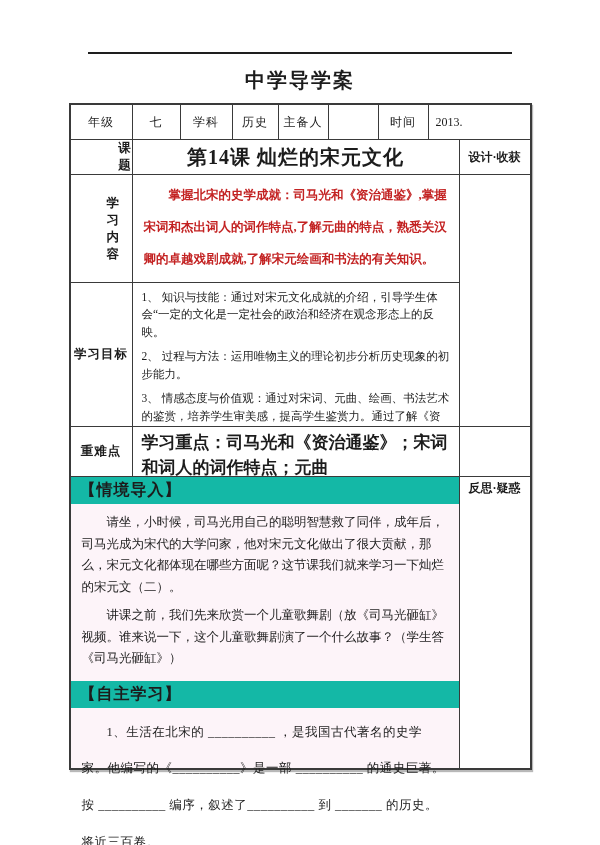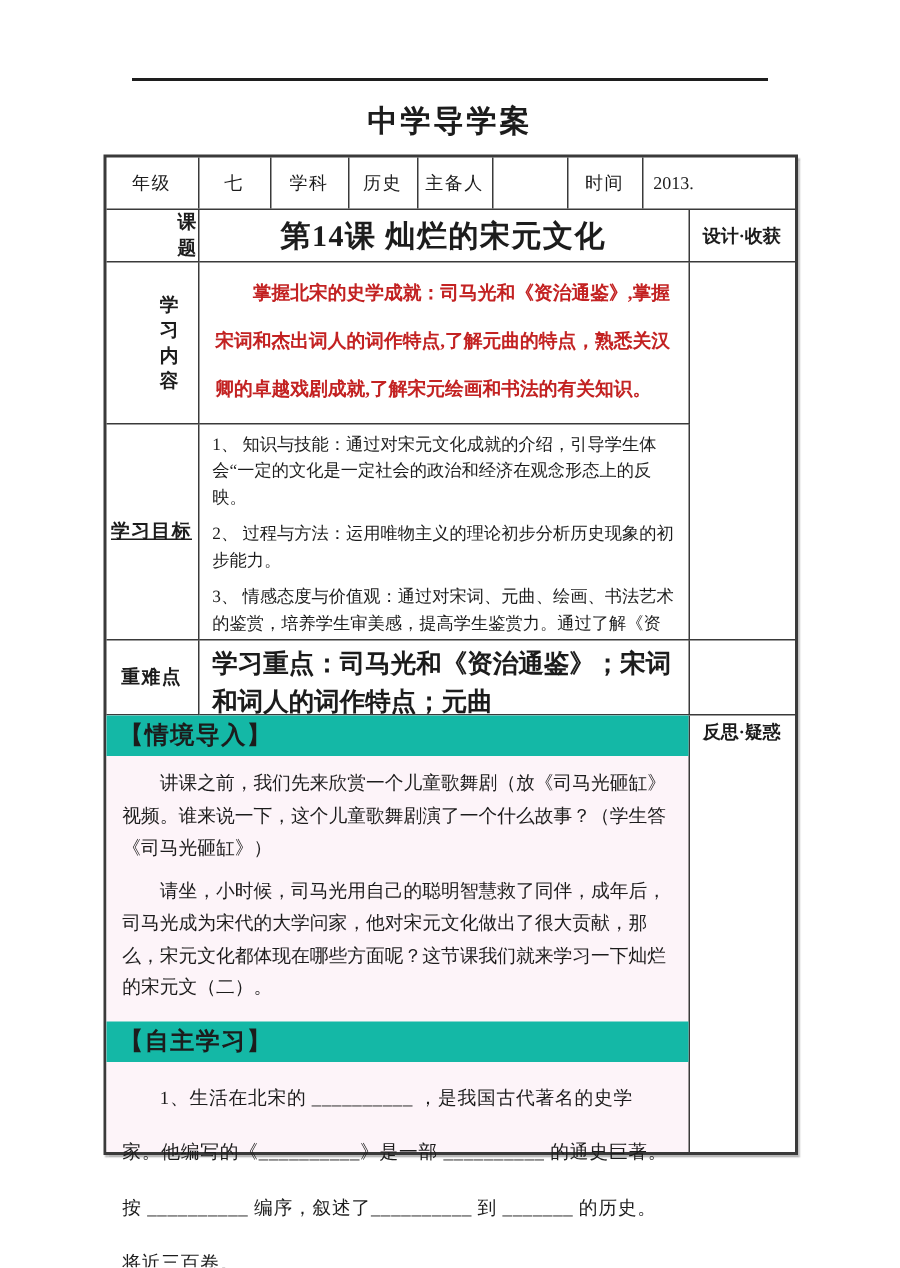--- a/index.html
+++ b/index.html
@@ -207,39 +207,39 @@
 
     <div class="lbl-cell" style="grid-row:2;padding-left:48px;">课题</div>
     <div class="mid-cell topic-cell" style="grid-row:2;">第14课  灿烂的宋元文化</div>
     <div class="right-cell design-cell" style="grid-row:2;">设计·收获</div>
 
     <div class="lbl-cell" style="grid-row:3;padding-left:36px;">学习内容</div>
     <div class="mid-cell content-cell" style="grid-row:3;">掌握北宋的史学成就：司马光和《资治通鉴》,掌握宋词和杰出词人的词作特点,了解元曲的特点，熟悉关汉卿的卓越戏剧成就,了解宋元绘画和书法的有关知识。</div>
 
     <div class="right-merged"></div>
 
-    <div class="lbl-cell" style="grid-row:4;text-decoration:underline;">学习目标</div>
+    <div class="lbl-cell" style="grid-row:4;">学习目标</div>
     <div class="mid-cell objectives-cell" style="grid-row:4;">
       <p>1、 知识与技能：通过对宋元文化成就的介绍，引导学生体会“一定的文化是一定社会的政治和经济在观念形态上的反映。</p>
       <p>2、 过程与方法：运用唯物主义的理论初步分析历史现象的初步能力。</p>
       <p>3、 情感态度与价值观：通过对宋词、元曲、绘画、书法艺术的鉴赏，培养学生审美感，提高学生鉴赏力。通过了解《资治通鉴》的写作过程，培养学生养成严谨的治学态度。</p>
     </div>
 
     <div class="lbl-cell" style="grid-row:5;">重难点</div>
     <div class="mid-cell keypoints-cell" style="grid-row:5;">
       <p>学习重点：司马光和《资治通鉴》；宋词和词人的词作特点；元曲</p>
       <p>学习难点：词作特点；《资治通鉴》</p>
     </div>
     <div class="right-cell" style="grid-row:5;"></div>
 
     <div class="bottom-cell">
       <div class="section-band">【情境导入】</div>
       <div class="intro-paras">
+        <p>请坐，小时候，司马光用自己的聪明智慧救了同伴，成年后，司马光成为宋代的大学问家，他对宋元文化做出了很大贡献，那么，宋元文化都体现在哪些方面呢？这节课我们就来学习一下灿烂的宋元文（二）。</p>
         <p>讲课之前，我们先来欣赏一个儿童歌舞剧（放《司马光砸缸》视频。谁来说一下，这个儿童歌舞剧演了一个什么故事？（学生答《司马光砸缸》）</p>
-        <p>请坐，小时候，司马光用自己的聪明智慧救了同伴，成年后，司马光成为宋代的大学问家，他对宋元文化做出了很大贡献，那么，宋元文化都体现在哪些方面呢？这节课我们就来学习一下灿烂的宋元文（二）。</p>
       </div>
       <div class="section-band">【自主学习】</div>
       <div class="question-area">1、生活在北宋的 __________ ，是我国古代著名的史学家。他编写的《__________》是一部 __________ 的通史巨著。按 __________ 编序，叙述了__________ 到 _______ 的历史。将近三百卷。</div>
     </div>
     <div class="reflect-cell">反思·疑惑</div>
 
   </div>
 </div>
 
 </body></html>

